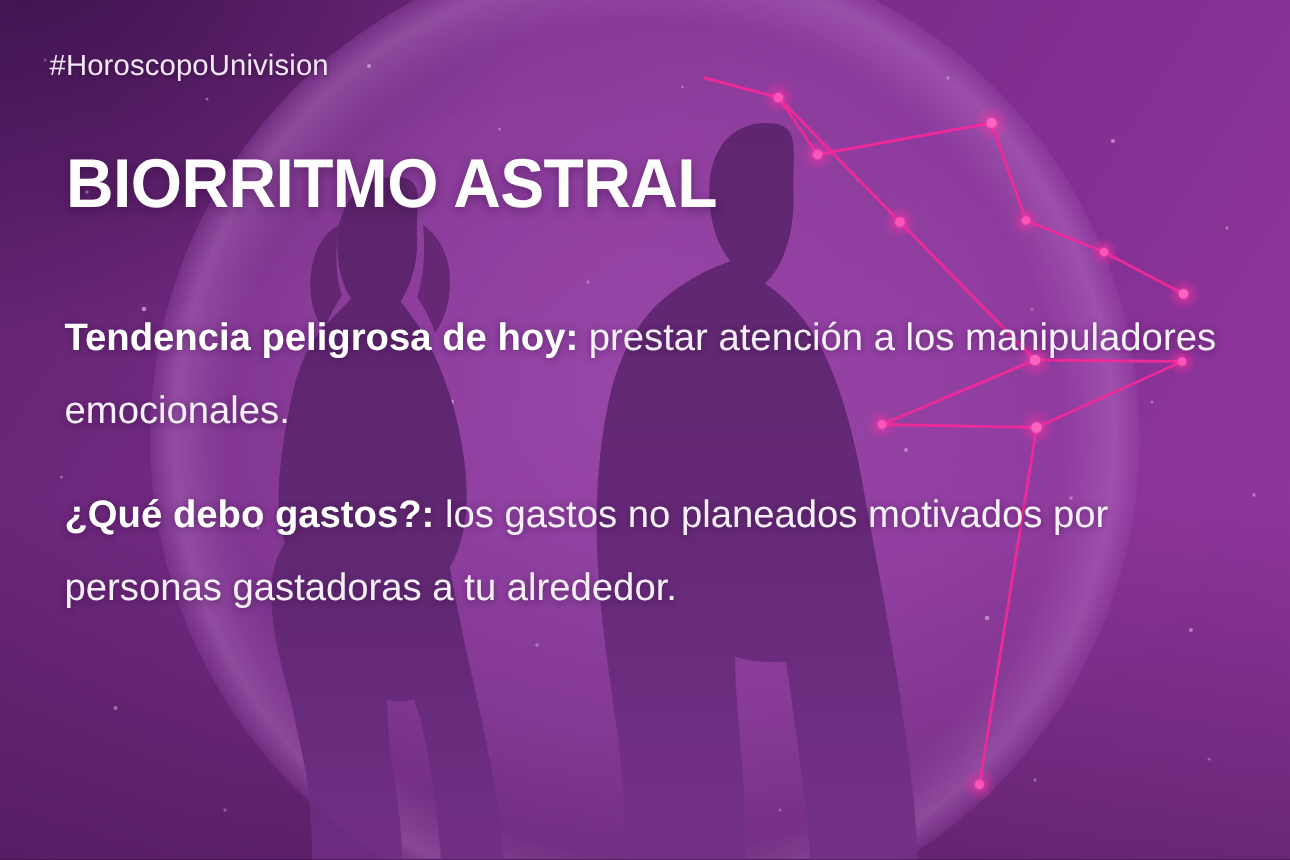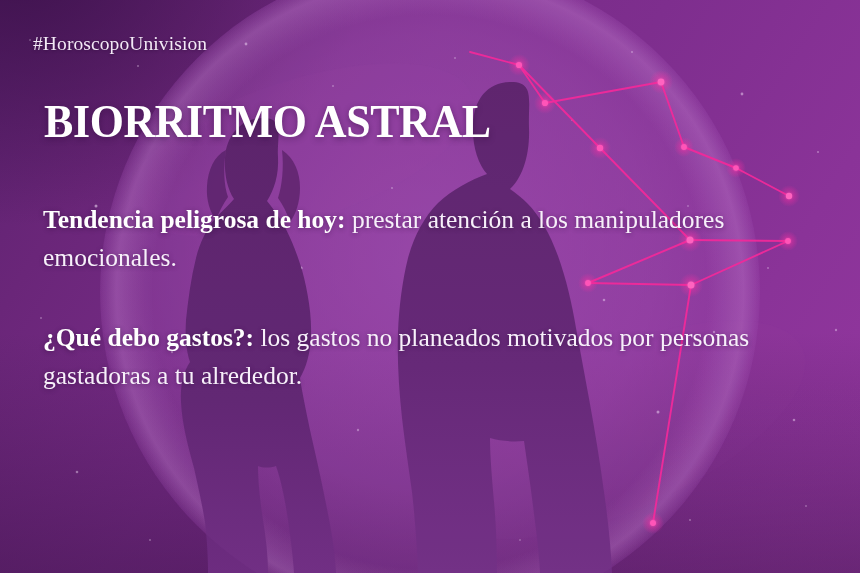--- a/index.html
+++ b/index.html
@@ -6,21 +6,21 @@
   html, body {
     margin: 0;
     padding: 0;
     background: #1a0a20;
   }
   #card {
     position: relative;
     width: 860px;
     height: 573px;
     overflow: hidden;
-    font-family: Liberation Serif, serif;
+    font-family: Liberation Sans, sans-serif;
     background: #7a2b8a;
     user-select: none;
   }
   #bg-layers, #bg-layers > * {
     position: absolute;
     top: 0; left: 0;
     width: 100%;
     height: 100%;
   }
   .grad-base {
@@ -77,21 +77,21 @@
     transform: scaleX(.955);
     transform-origin: left center;
     text-shadow: 0 2px 7px rgba(40,8,52,.42);
   }
   .para {
     position: absolute;
     left: 43px;
     width: 800px;
     color: #f7f0fa;
     font-size: 25.5px;
-    line-height: 38px;
+    line-height: 49px;
     font-weight: 400;
     text-shadow: 0 1px 5px rgba(40,8,52,.46);
   }
   .para b, .para .lead {
     font-weight: 700;
     color: #ffffff;
   }
   #para-1 { top: 201px; }
   #para-2 { top: 319px; }
 </style>

